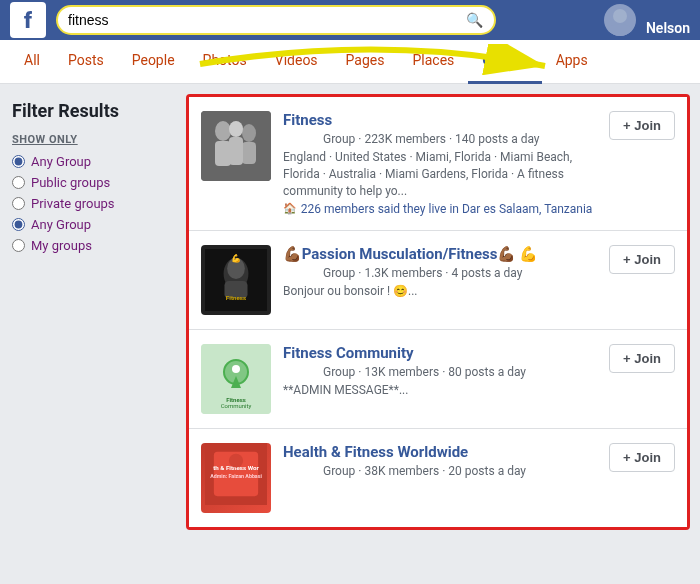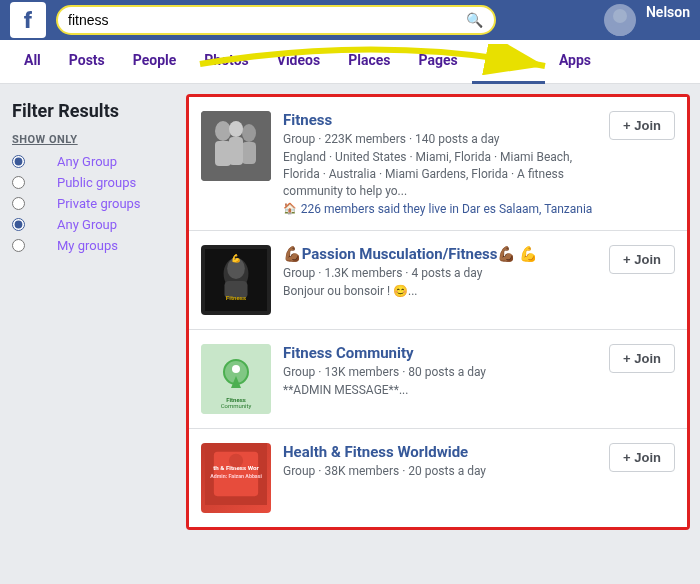--- a/index.html
+++ b/index.html
@@ -33,44 +33,44 @@
       padding: 0 10px;
       height: 30px;
       max-width: 440px;
       border: 2px solid #f0e040;
     }
     #search-input {
       border: none; outline: none; font-size: 14px; flex: 1; background: transparent;
     }
     #search-icon { color: #888; font-size: 14px; }
     #user-area {
-      display: flex; align-items: flex-start; gap: 10px; color: #fff; font-weight: 600; font-size: 14px; margin-left: auto;
+      display: flex; align-items: flex-end; gap: 10px; color: #fff; font-weight: 600; font-size: 14px; margin-left: auto;
     }
     #avatar {
       width: 32px; height: 32px; border-radius: 50%; background: #8b9dc3; overflow: hidden;
       display: flex; align-items: center; justify-content: center; color: #fff; font-size: 12px;
     }
 
     
     #nav-tabs {
       background: #fff;
       display: flex;
       align-items: center;
       padding: 0 10px;
       height: 44px;
       border-bottom: 1px solid #dddfe2;
       position: relative;
     }
     .nav-tab {
       padding: 0 14px;
       height: 44px;
       display: flex; align-items: center;
-      color: #4c1d95;
+      color: #c2410c;
       font-size: 14px;
-      font-weight: 700;
+      font-weight: 400;
       cursor: pointer;
       border-bottom: 3px solid transparent;
       white-space: nowrap;
     }
     .nav-tab.active {
       color: #3b5998;
       border-bottom: 3px solid #3b5998;
       font-weight: 700;
     }
 
@@ -99,21 +99,21 @@
       color: #606770;
       letter-spacing: 0.5px;
       margin-bottom: 8px;
       margin-top: 10px;
       text-decoration: underline;
     }
     .radio-option {
       display: flex; align-items: center; gap: 6px; margin-bottom: 6px; cursor: pointer;
     }
     .radio-option input[type=radio] { accent-color: #3b5998; }
-    .radio-label { font-size: 13px; color: #8b5cf6; margin-left: 26px; }
+    .radio-label { font-size: 13px; color: #701a75; }
 
     
     #results-area {
       flex: 1;
       padding: 10px 10px 10px 6px;
       overflow-y: auto;
     }
 
     
     #results-container {
@@ -181,20 +181,21 @@
       font-size: 15px;
       font-weight: 700;
       color: #365899;
       margin-bottom: 3px;
       line-height: 1.2;
     }
     .group-meta {
       font-size: 12px;
       color: #606770;
       margin-bottom: 3px;
+      margin-left: 40px;
     }
     .group-desc {
       font-size: 12px;
       color: #606770;
       line-height: 1.4;
     }
     .group-location {
       font-size: 12px;
       color: #3b5998;
       display: flex;
@@ -249,22 +250,22 @@
     <span>Nelson</span>
   </div>
 </div>
 
 <div id="nav-tabs">
   <div class="nav-tab">All</div>
   <div class="nav-tab">Posts</div>
   <div class="nav-tab">People</div>
   <div class="nav-tab">Photos</div>
   <div class="nav-tab">Videos</div>
+  <div class="nav-tab">Pages</div>
   <div class="nav-tab">Places</div>
-  <div class="nav-tab">Pages</div>
   <div class="nav-tab active">Groups</div>
   <div class="nav-tab">Apps</div>
 </div>
 
 <svg class="arrow-overlay" height="55" xmlns="http://www.w3.org/2000/svg">
   <defs>
     <marker id="arrowhead" markerWidth="10" markerHeight="7" refX="10" refY="3.5" orient="auto">
       <polygon points="0 0, 10 3.5, 0 7" fill="#e8e000"></polygon>
     </marker>
   </defs>

